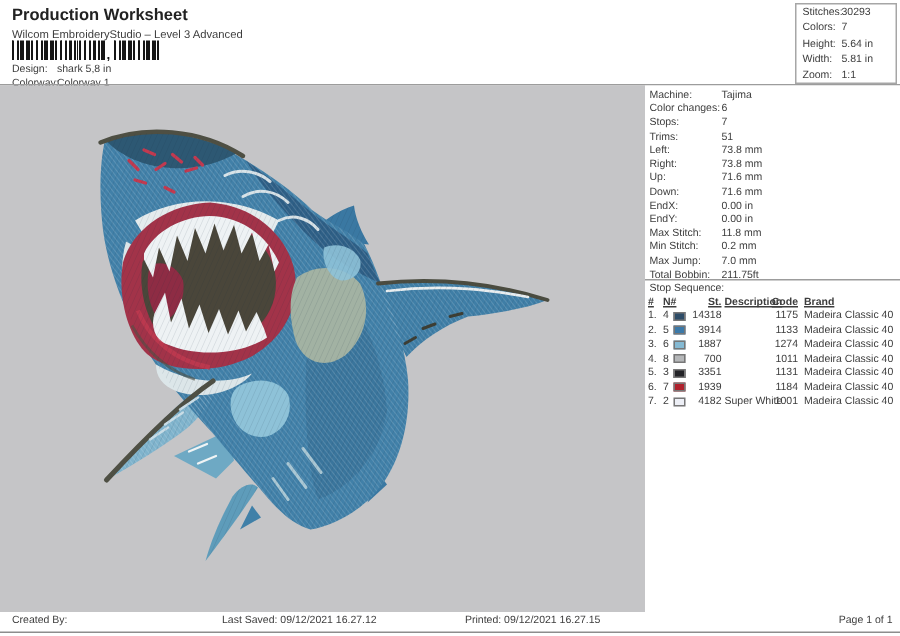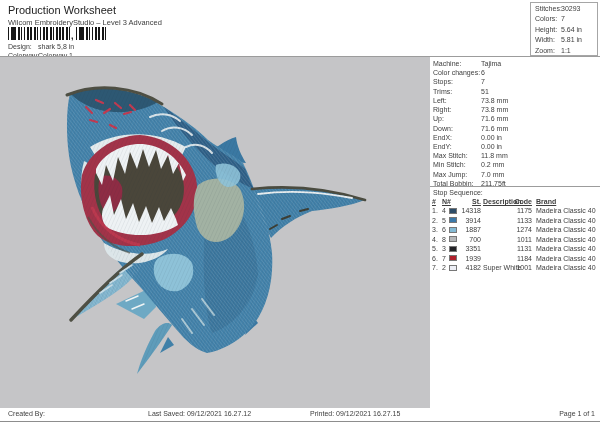--- a/index.html
+++ b/index.html
@@ -1,20 +1,20 @@
 <!DOCTYPE html>
 <html><head>
 <meta charset="utf-8">
 <style>
   *{margin:0;padding:0;box-sizing:border-box}
   html,body{width:600px;height:424px}
   body{background:#fff;font-family:"Liberation Sans",sans-serif;color:#3d3d3d;position:relative;overflow:hidden}
   .abs{position:absolute}
   .hline{position:absolute;height:1px;background:#9c9c9c}
-  .title{font-size:11px;font-weight:normal;color:#222}
+  .title{font-size:11px;font-weight:bold;color:#222}
   .sub{font-size:7.5px}
   .t7{font-size:7px;line-height:9px;white-space:nowrap}
   .barcode{background:
      repeating-linear-gradient(90deg,#161616 0 1.4px,transparent 1.4px 3.2px),
      repeating-linear-gradient(90deg,#161616 0 1px,transparent 1px 5.4px);}
   .statsbox{border:1px solid #a6a6a6;background:#fff}
   .srow{position:relative;height:10.4px}
   .srow .sl{position:absolute;left:4px;top:1px}
   .srow .sv{position:absolute;left:30px;top:1px}
   .mrow{position:relative;height:9.23px}

